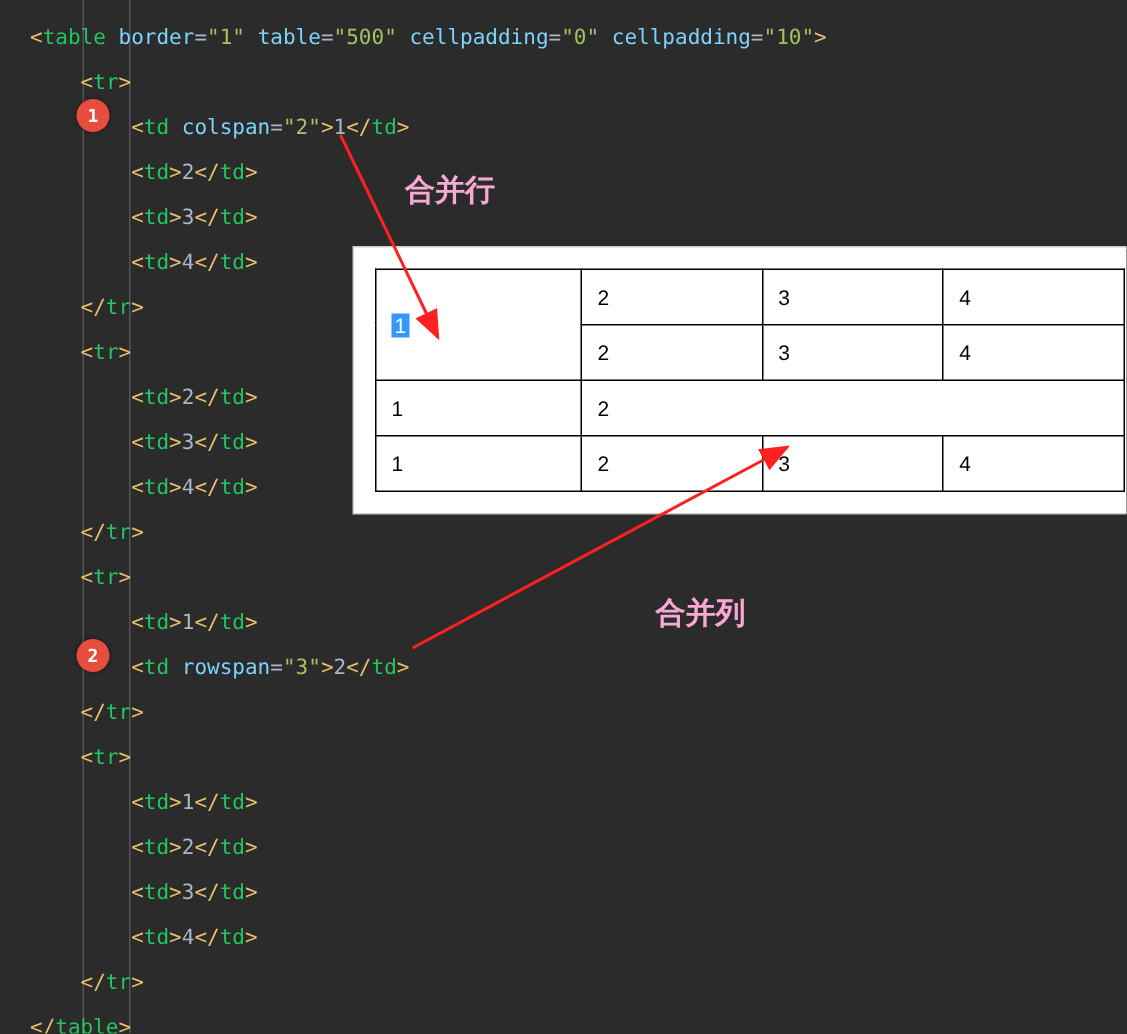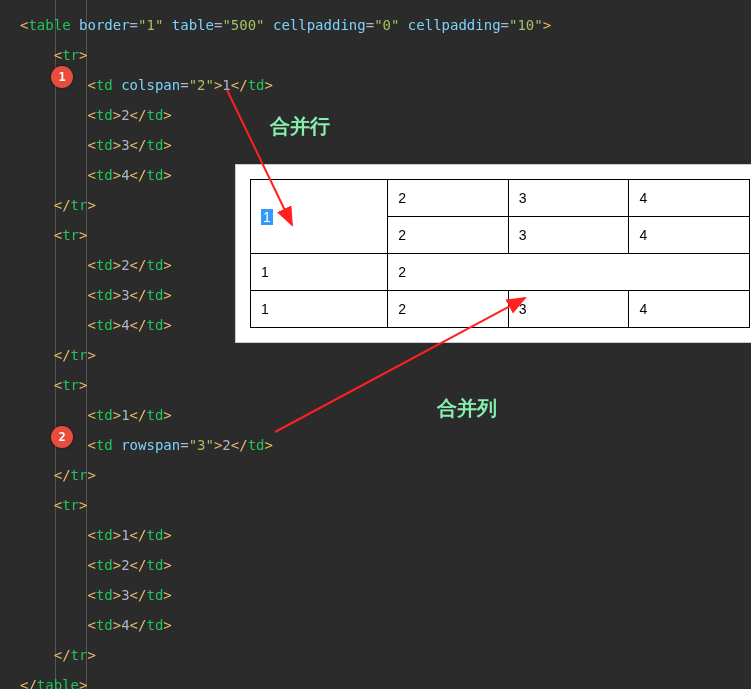--- a/index.html
+++ b/index.html
@@ -47,21 +47,21 @@
       display: flex;
       align-items: center;
       justify-content: center;
       box-shadow: 0 0 3px rgba(0,0,0,0.5);
     }
     #marker1 { left: 51px; top: 66px; }
     #marker2 { left: 51px; top: 426px; }
 
     .annotation {
       position: absolute;
-      color: #86efac;
+      color: #f9a8d4;
       font-size: 20px;
       font-weight: bold;
       font-family: "Microsoft YaHei", "SimSun", sans-serif;
     }
     #anno1 { left: 270px; top: 113px; }
     #anno2 { left: 437px; top: 395px; }
 
     
     .preview {
       position: absolute;

